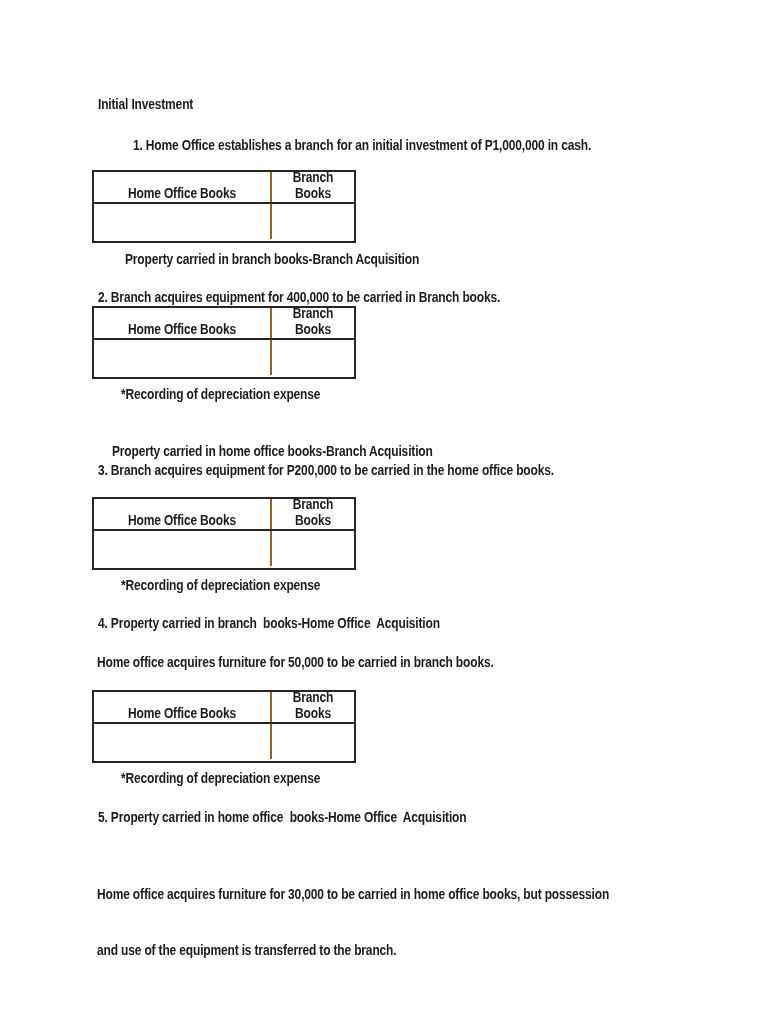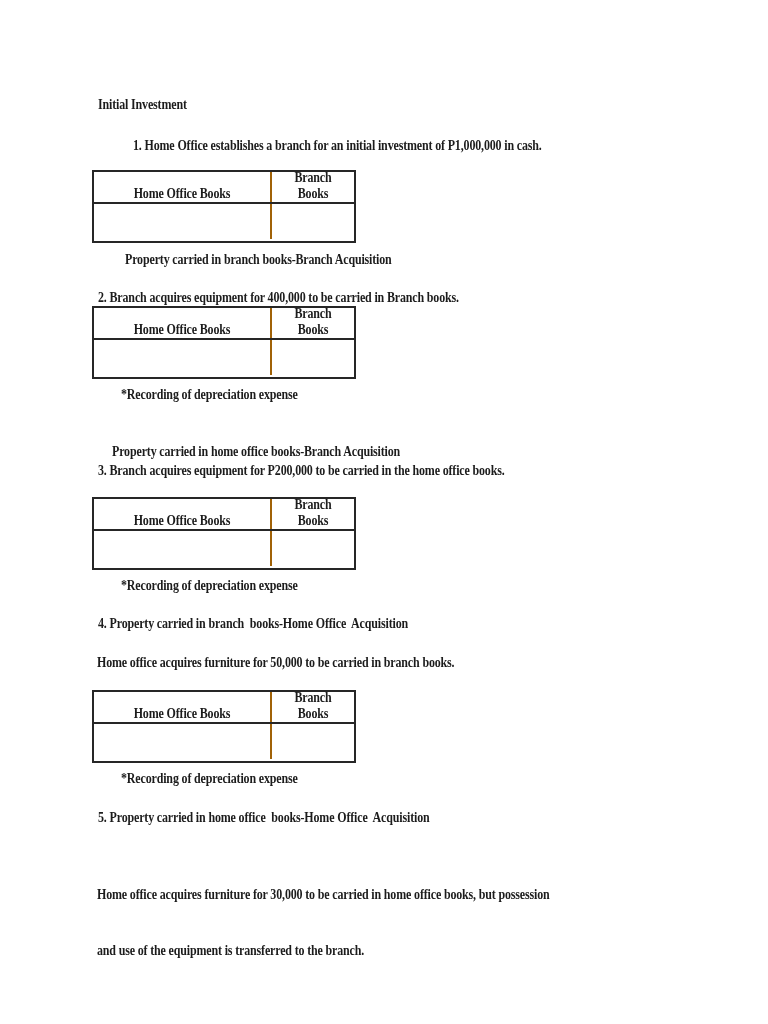--- a/index.html
+++ b/index.html
@@ -2,21 +2,21 @@
 <html><head>
 <meta charset="utf-8">
 <style>
   * { margin:0; padding:0; box-sizing:border-box; }
   html,body { background:#ffffff; }
   .page {
     position:relative;
     width:768px; height:1024px;
     background:#ffffff;
     overflow:hidden;
-    font-family:Liberation Serif, serif;
+    font-family:Liberation Sans, sans-serif;
   }
   .txt {
     position:absolute;
     font-weight:700;
     font-size:15px;
     line-height:18px;
     color:#1c1c1c;
     letter-spacing:-0.2px;
     white-space:pre-wrap;
     transform:scaleX(0.8);

